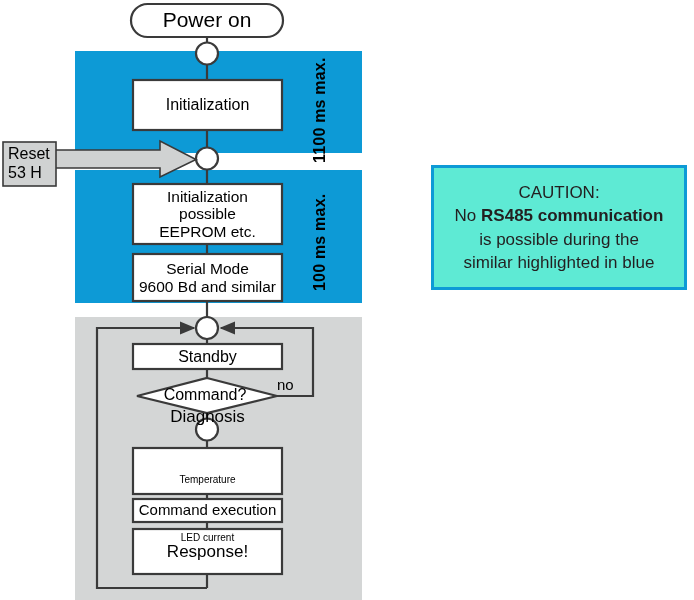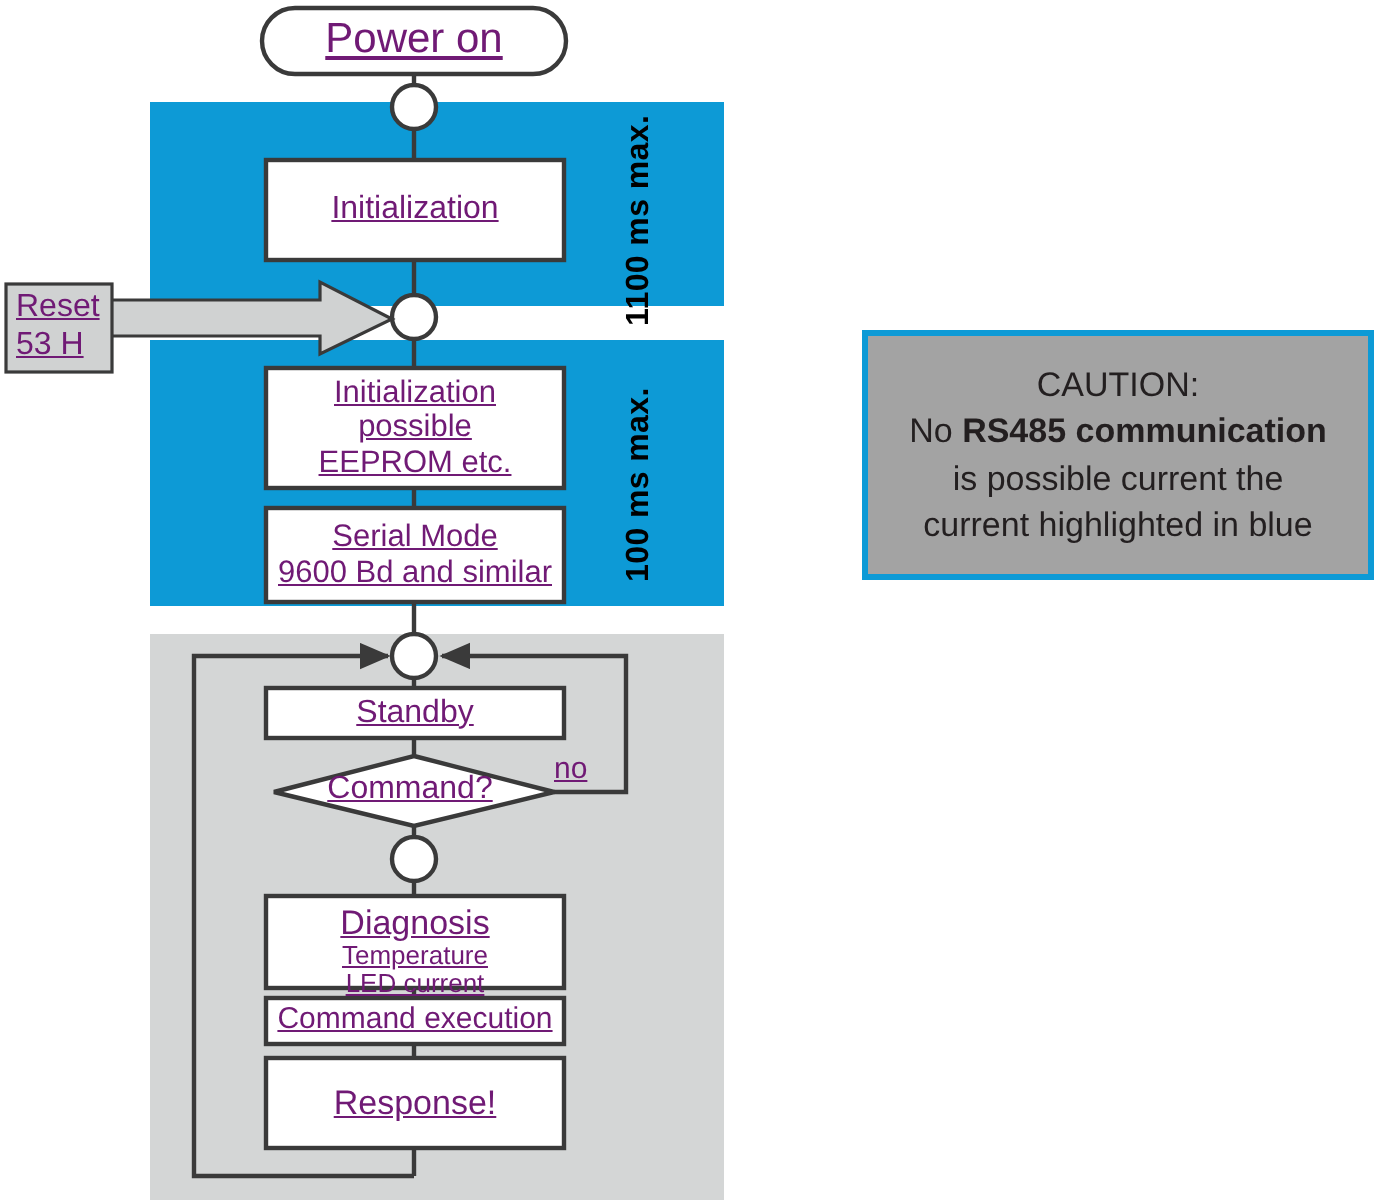--- a/index.html
+++ b/index.html
@@ -4,54 +4,54 @@
 <style>
   html,body{margin:0;padding:0;background:#ffffff;}
   body{
     width:694px;height:600px;position:relative;overflow:hidden;
     font-family:"Liberation Sans",sans-serif;color:#231f20;
   }
   #diagram-root{position:absolute;left:0;top:0;width:694px;height:600px;}
   .svg-layer{position:absolute;left:0;top:0;width:694px;height:600px;}
 
   
-  .txt{position:absolute;text-align:center;line-height:1.12;color:#701a75;text-decoration:underline;}
+  .txt{position:absolute;text-align:center;line-height:1.12;color:#000000;}
   .t-power{left:131px;top:4px;width:152px;height:32px;
            display:flex;align-items:center;justify-content:center;font-size:21px;}
   .t-init{left:133px;top:81px;width:149px;height:48px;
           display:flex;align-items:center;justify-content:center;font-size:16px;}
   .t-initvars{left:133px;top:185px;width:149px;height:58px;
           display:flex;flex-direction:column;align-items:center;justify-content:center;font-size:15.5px;}
   .t-serial{left:133px;top:255px;width:149px;height:45px;
           display:flex;flex-direction:column;justify-content:center;font-size:15.5px;border-radius:14px;}
   .t-standby{left:133px;top:345px;width:149px;height:23px;
           display:flex;align-items:center;justify-content:center;font-size:16px;}
   .t-command{left:131px;top:384px;width:148px;height:22px;
           display:flex;align-items:center;justify-content:center;font-size:16px;}
   .t-no{left:277px;top:377px;width:34px;height:18px;font-size:15px;text-align:left;}
   .t-diag{left:133px;top:450px;width:149px;height:52px;
           display:flex;flex-direction:column;align-items:center;justify-content:center;}
   .t-diag .big{font-size:17px;line-height:1.08;}
-  .t-diag .small{font-size:13px;line-height:1.06;}
+  .t-diag .small{font-size:10px;line-height:1.06;margin-top:48px;}
   .t-cmdexec{left:133px;top:500px;width:149px;height:21px;
           display:flex;align-items:center;justify-content:center;font-size:15px;}
   .t-resp{left:133px;top:531px;width:149px;height:41px;
           display:flex;align-items:center;justify-content:center;font-size:17px;}
   .t-reset{left:4px;top:143px;width:52px;height:42px;
           display:flex;flex-direction:column;align-items:flex-start;justify-content:center;
           font-size:16px;padding-left:4px;box-sizing:border-box;line-height:1.18;border-radius:19px;}
 
   .t-vert{position:absolute;font-weight:bold;color:#000;white-space:nowrap;
           writing-mode:vertical-rl;transform:rotate(180deg);text-align:center;}
   .t-v1100{left:311px;top:55px;height:110px;font-size:16px;letter-spacing:.2px;}
   .t-v100{left:311px;top:190px;height:105px;font-size:16px;letter-spacing:.2px;}
 
   
   .caution{position:absolute;left:431px;top:165px;width:256px;height:125px;
-           background:#a3a3a3;border:3px solid #0d9ad6;box-sizing:border-box;
+           background:#5eead4;border:3px solid #0d9ad6;box-sizing:border-box;
            display:flex;flex-direction:column;align-items:center;justify-content:center;
            font-size:17px;line-height:1.38;color:#231f20;text-align:center;}
   .caution b{font-weight:bold;}
 </style>
 </head>
 <body>
 
 <div id="diagram-root">
 
   <svg class="svg-layer" viewBox="0 0 694 600">
@@ -137,17 +137,17 @@
     <span>Reset</span>
     <span>53 H</span>
   </div>
 
   <div class="t-vert t-v1100">1100 ms max.</div>
   <div class="t-vert t-v100">100 ms max.</div>
 
   <div class="caution">
     <div>CAUTION:</div>
     <div><span>No </span><b>RS485 communication</b></div>
-    <div>is possible current the</div>
-    <div>current highlighted in blue</div>
+    <div>is possible during the</div>
+    <div>similar highlighted in blue</div>
   </div>
 
 </div>
 
 </body></html>

